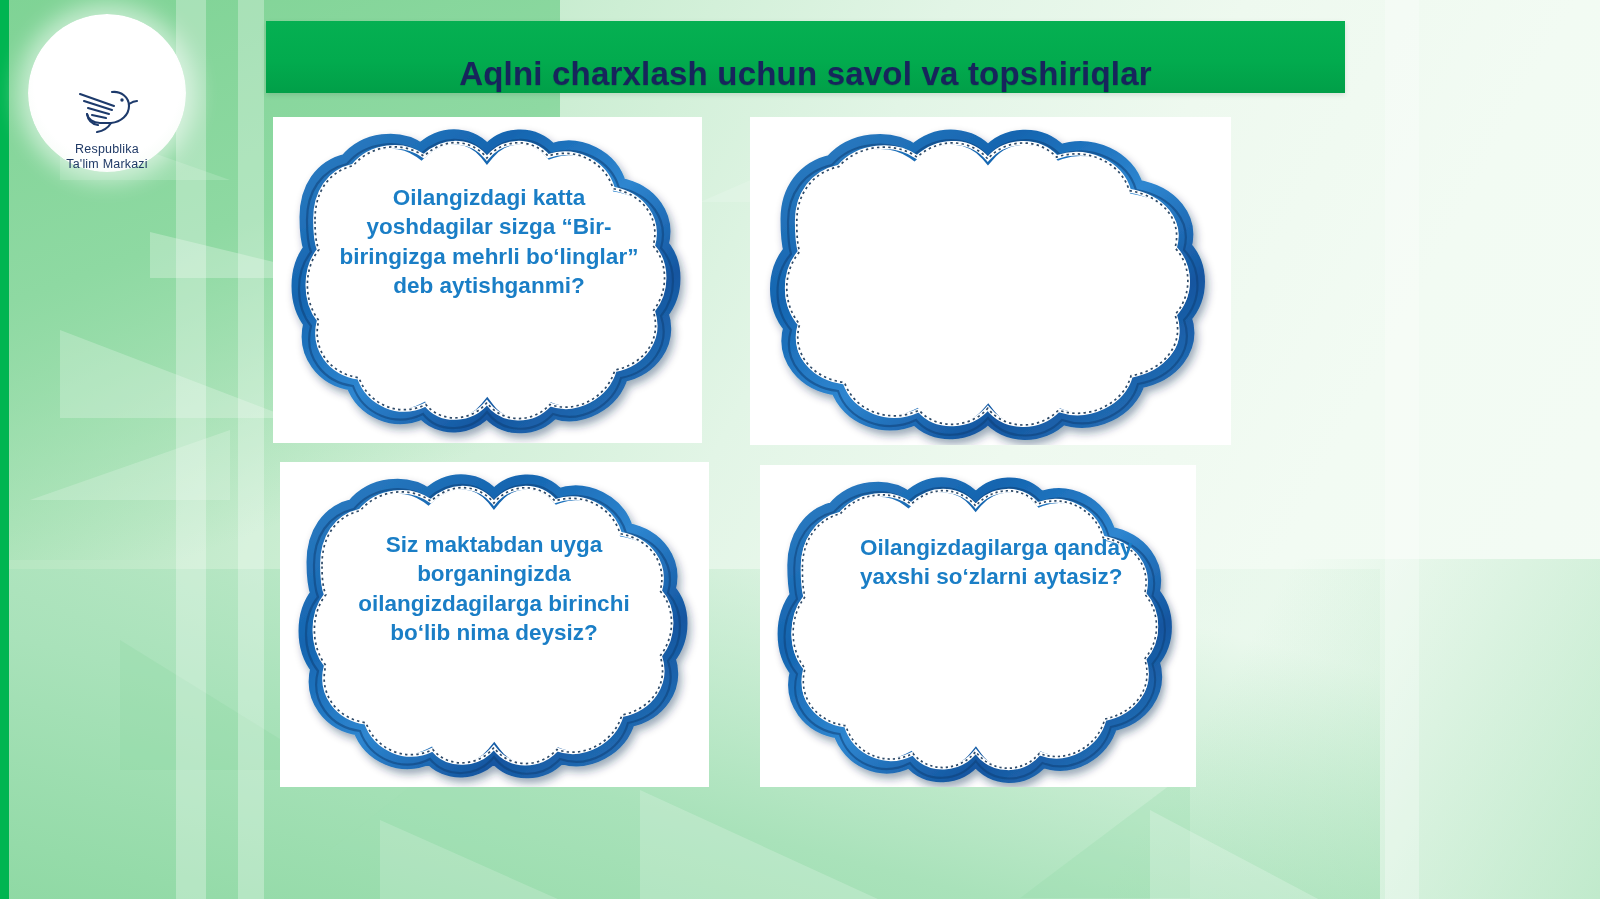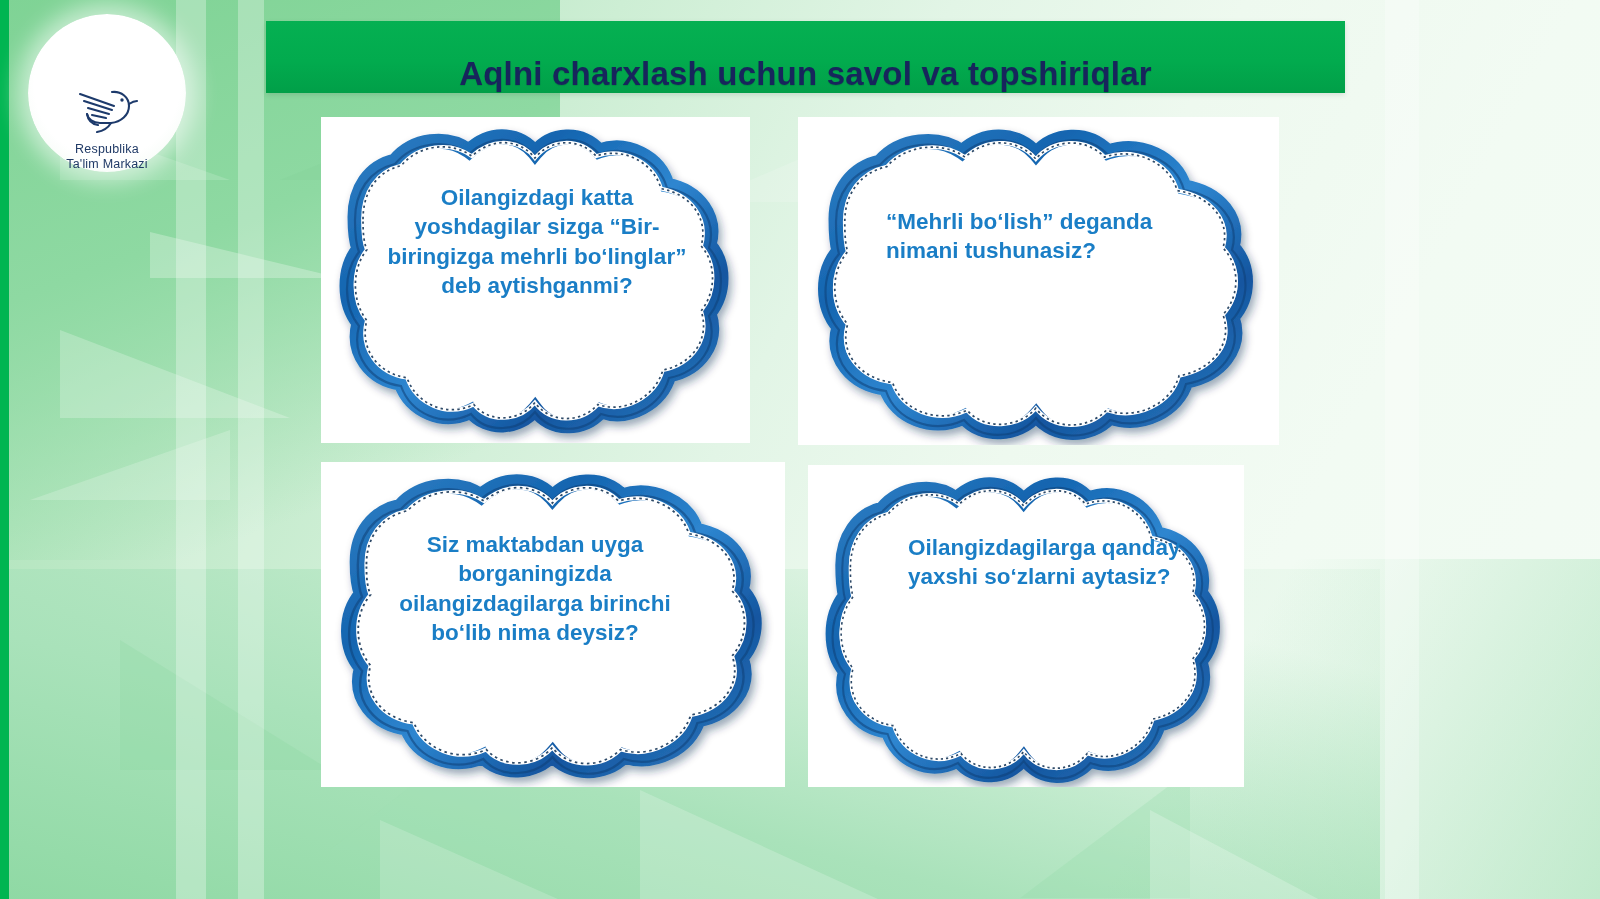--- a/index.html
+++ b/index.html
@@ -133,30 +133,30 @@
     letter-spacing: .2px;
     font-family: "Liberation Sans", sans-serif;
     white-space: nowrap;
     text-shadow: 0 1px 1px rgba(0,0,0,.12);
   }
 
   
   .cards {
     position: absolute;
     left: 273px; top: 117px;
-    width: 958px; height: 670px; margin-left: 48px;
+    width: 958px; height: 670px;
   }
   .card {
     position: absolute;
     background: #ffffff;
     box-sizing: border-box;
   }
   .card-a { left: 0px;   top: 0px;   width: 429px; height: 326px; }
   .card-b { left: 477px; top: 0px;   width: 481px; height: 328px; }
-  .card-c { left: 0px;   top: 345px; width: 464px; height: 325px; }
+  .card-c { left: 7px;   top: 345px; width: 429px; height: 325px; }
   .card-d { left: 487px; top: 348px; width: 436px; height: 322px; }
 
   .frame-wrap {
     position: absolute;
     inset: 0;
   }
   .frame-wrap svg { display: block; width: 100%; height: 100%; }
 
   .card-text {
     position: absolute;
@@ -314,21 +314,20 @@
               C 54 267, 32 240, 41 210
               C 23 189, 23 155, 41 134
               C 38 124, 38 112, 38 102 Z"></path>
           </defs>
           <use href="#pB" fill="#ffffff" stroke="url(#gB)" stroke-width="15" filter="url(#shB)"></use>
           <use href="#pB" fill="none" stroke="#0e3f77" stroke-width="2.2" opacity="0.55" transform="translate(0,3)"></use>
           <use href="#pB" fill="none" stroke="#ffffff" stroke-width="4" transform="scale(0.955) translate(11,7)"></use>
           <use href="#pB" fill="none" stroke="#2e4a68" stroke-width="1.8" stroke-dasharray="2.5 3.4" transform="scale(0.955) translate(11,7)"></use>
         </svg>
       </div>
-      <div class="card-text ct-b">“Mehrli bo‘lish” deganda nimani tushunasiz?</div>
     </div>
 
     <div class="card card-c">
       <div class="frame-wrap">
         <svg viewBox="0 0 429 325" preserveAspectRatio="none">
           <defs>
             <linearGradient id="gC" x1="0" y1="0" x2="1" y2="1">
               <stop offset="0%" stop-color="#2f7fc4"></stop>
               <stop offset="28%" stop-color="#1565b0"></stop>
               <stop offset="52%" stop-color="#2e86d0"></stop>

